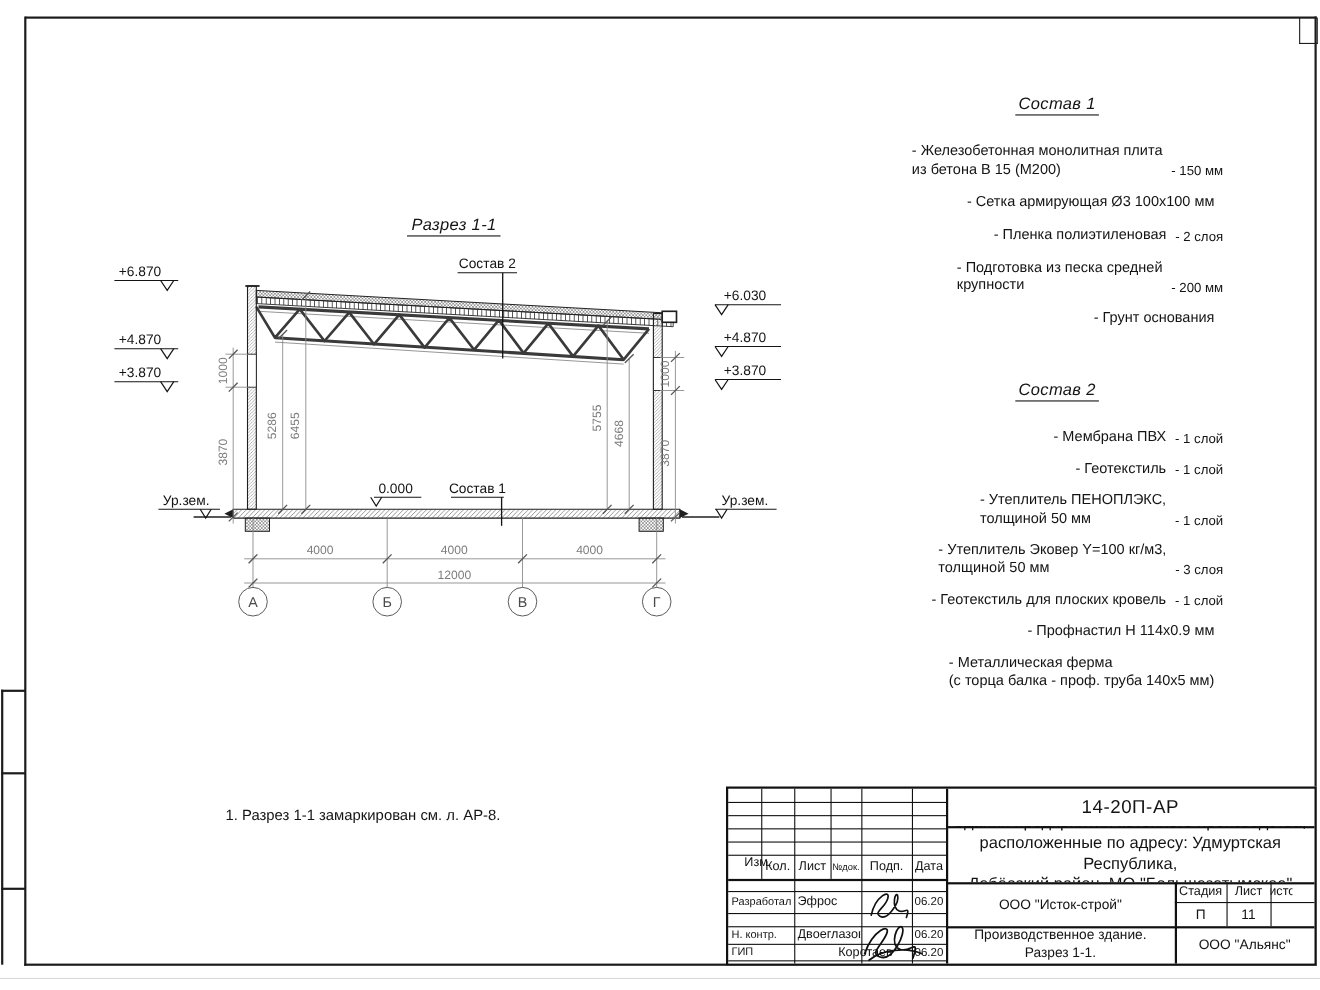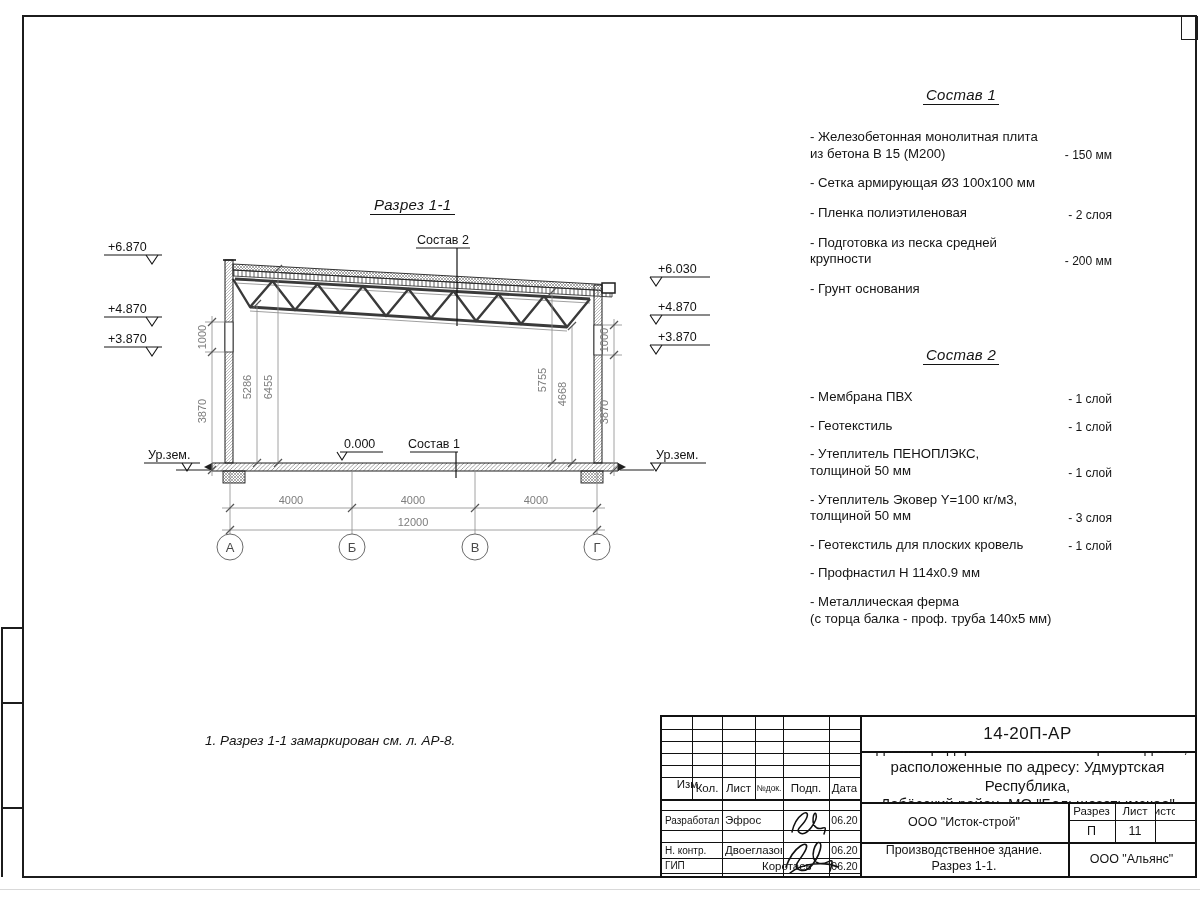--- a/index.html
+++ b/index.html
@@ -19,21 +19,21 @@
     border-bottom:1.2px solid #141414;padding:0 4px 1px 4px;letter-spacing:.3px;
   }
   .note-text{position:absolute;font-size:13.5px;}
   
   .sostav{position:absolute;width:302px;}
   .sostav h3{
     margin:0 auto 24px auto;text-align:center;font-size:15px;font-style:italic;
     font-weight:normal;width:fit-content;border-bottom:1.2px solid #141414;
     padding:0 3px 1px 3px;letter-spacing:.3px;
   }
-  .s-item{display:flex;justify-content:space-between;align-items:flex-end;margin-bottom:13px;margin-top:12px;}
+  .s-item{display:flex;justify-content:flex-end;align-items:flex-end;margin-bottom:13px;margin-top:12px;}
   .s2 .s-item{margin-bottom:11px;}
   .s-name{font-size:13.2px;line-height:1.26;white-space:pre-line;}
   .s-val{font-size:12px;white-space:nowrap;padding-left:8px;}
   
   svg text{font-family:"Liberation Sans",sans-serif;}
   .dimtxt{font-size:11px;fill:#7d7d7d;}
   .elevtxt{font-size:12.5px;fill:#141414;}
   .axistxt{font-size:13px;fill:#4a4a4a;}
   
   .tb{position:absolute;left:660px;top:715px;width:537px;height:163px;
@@ -59,21 +59,21 @@
 <div class="abs" style="left:1181px;top:16px;width:15px;height:23px;border:1.5px solid #1c1c1c;border-top:none;"></div>
 
 <div class="frame-line" style="left:1px;top:627px;width:1.5px;height:250px;"></div>
 <div class="frame-line" style="left:1px;top:627px;width:22px;height:1.5px;"></div>
 <div class="frame-line" style="left:1px;top:702px;width:22px;height:1.5px;"></div>
 <div class="frame-line" style="left:1px;top:807px;width:22px;height:1.5px;"></div>
 
 <div class="edge-line" style="left:0;top:889px;width:1200px;height:1px;"></div>
 
 <div class="dwg-title" style="left:370px;top:196px;">Разрез 1-1</div>
-<div class="note-text" style="left:205px;top:733px;font-style:italic;">1. Разрез 1-1 замаркирован см. л. АР-8.</div>
+<div class="note-text" style="left:205px;top:733px;">1. Разрез 1-1 замаркирован см. л. АР-8.</div>
 
 <svg class="abs" style="left:100px;top:180px;" width="640" height="450" viewBox="0 0 640 450">
   <defs>
     <pattern id="wallh" width="3" height="3" patternUnits="userSpaceOnUse">
       <path d="M0,3 L3,0" stroke="#8f8f8f" stroke-width="0.6"></path>
     </pattern>
     <pattern id="slabh" width="4.2" height="4.2" patternUnits="userSpaceOnUse">
       <path d="M0,4.2 L4.2,0" stroke="#777" stroke-width="0.7"></path>
     </pattern>
     <pattern id="xhatch" width="3" height="3" patternUnits="userSpaceOnUse">
@@ -357,21 +357,21 @@
   <div class="cell left f115" style="left:63px;top:141px;width:71px;height:15px;padding-left:37px;">Коротаев</div>
   <div class="cell f105" style="left:167px;top:141px;width:31px;height:15px;">06.20</div>
 
   <div class="cell f17" style="left:198px;top:0;width:335px;height:34px;">14-20П-АР</div>
   <div class="cell f12 pre" style="left:202px;top:34px;width:327px;height:51px;">Здания предприятия котонного производства,
 расположенные по адресу: Удмуртская Республика,
 Дебёсский район, МО "Большезетымское"</div>
   <div class="cell f125" style="left:198px;top:85px;width:208px;height:40px;">ООО "Исток-строй"</div>
   <div class="cell f125 pre" style="left:198px;top:125px;width:208px;height:34px;">Производственное здание.
 Разрез 1-1.</div>
-  <div class="cell f115" style="left:406px;top:85px;width:47px;height:18px;">Разрез</div>
+  <div class="cell f115" style="left:406px;top:85px;width:47px;height:18px;">Стадия</div>
   <div class="cell f115" style="left:453px;top:85px;width:40px;height:18px;">Лист</div>
   <div class="cell f115" style="left:493px;top:85px;width:20px;height:18px;">Листов</div>
   <div class="cell f125" style="left:406px;top:103px;width:47px;height:22px;">П</div>
   <div class="cell f125" style="left:453px;top:103px;width:40px;height:22px;">11</div>
   <div class="cell f125" style="left:493px;top:103px;width:44px;height:22px;"></div>
   <div class="cell f125" style="left:406px;top:125px;width:127px;height:34px;">ООО "Альянс"</div>
 
   <svg style="position:absolute;left:122px;top:87px;" width="56" height="38">
     <path d="M8,28 C12,10 26,4 23,13 C20,22 10,25 16,29 C23,33 34,16 32,10 C30,6 26,20 33,24 C38,27 44,18 40,30" stroke="#111" stroke-width="1.5" fill="none" stroke-linecap="round"></path>
   </svg>

